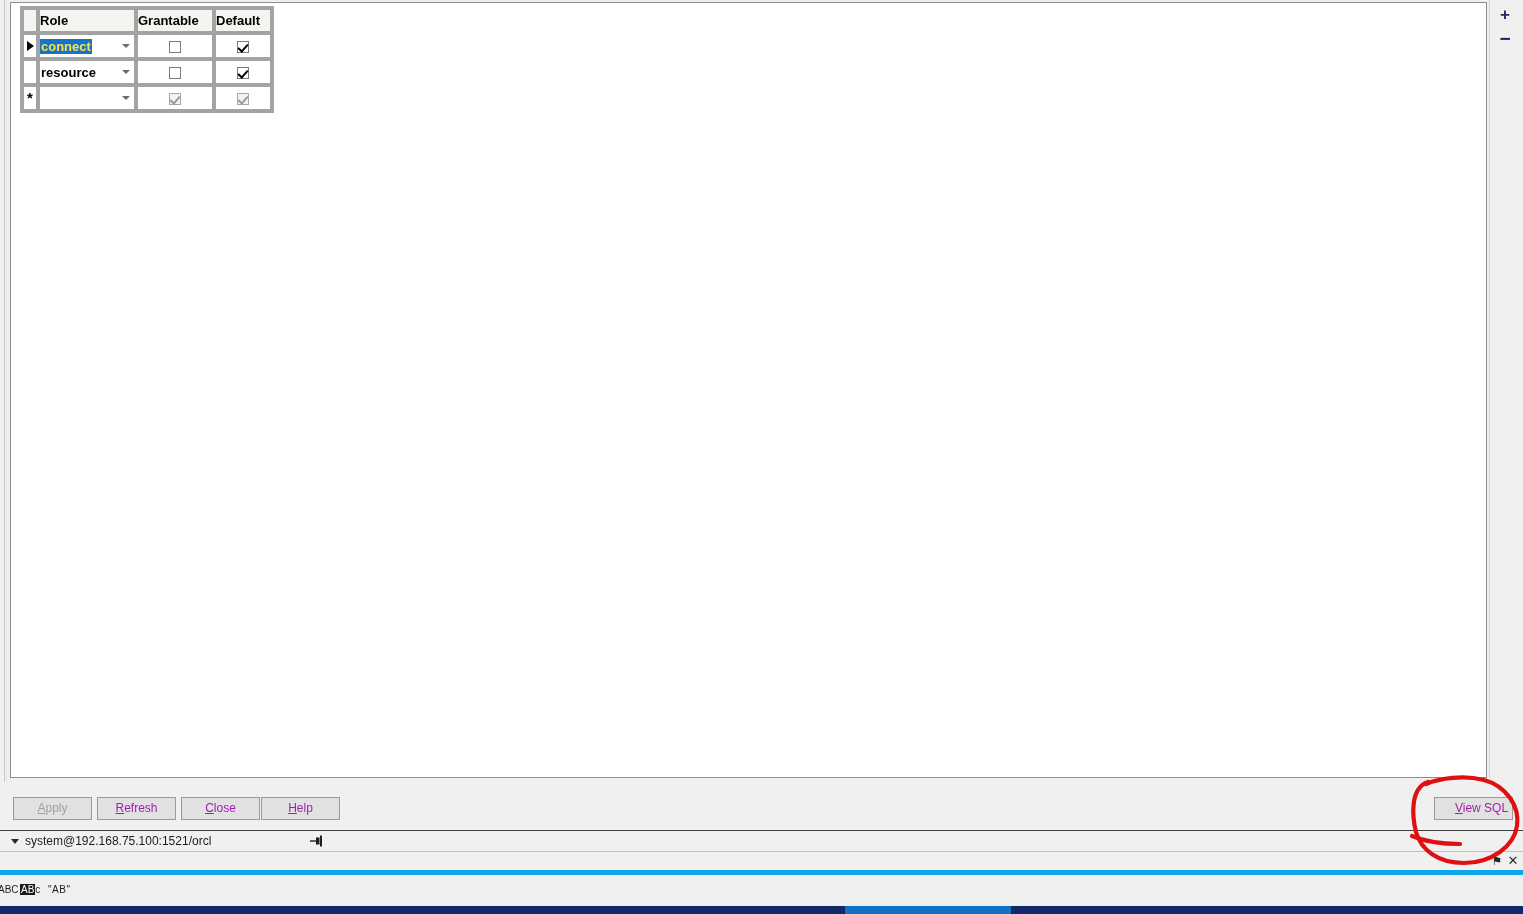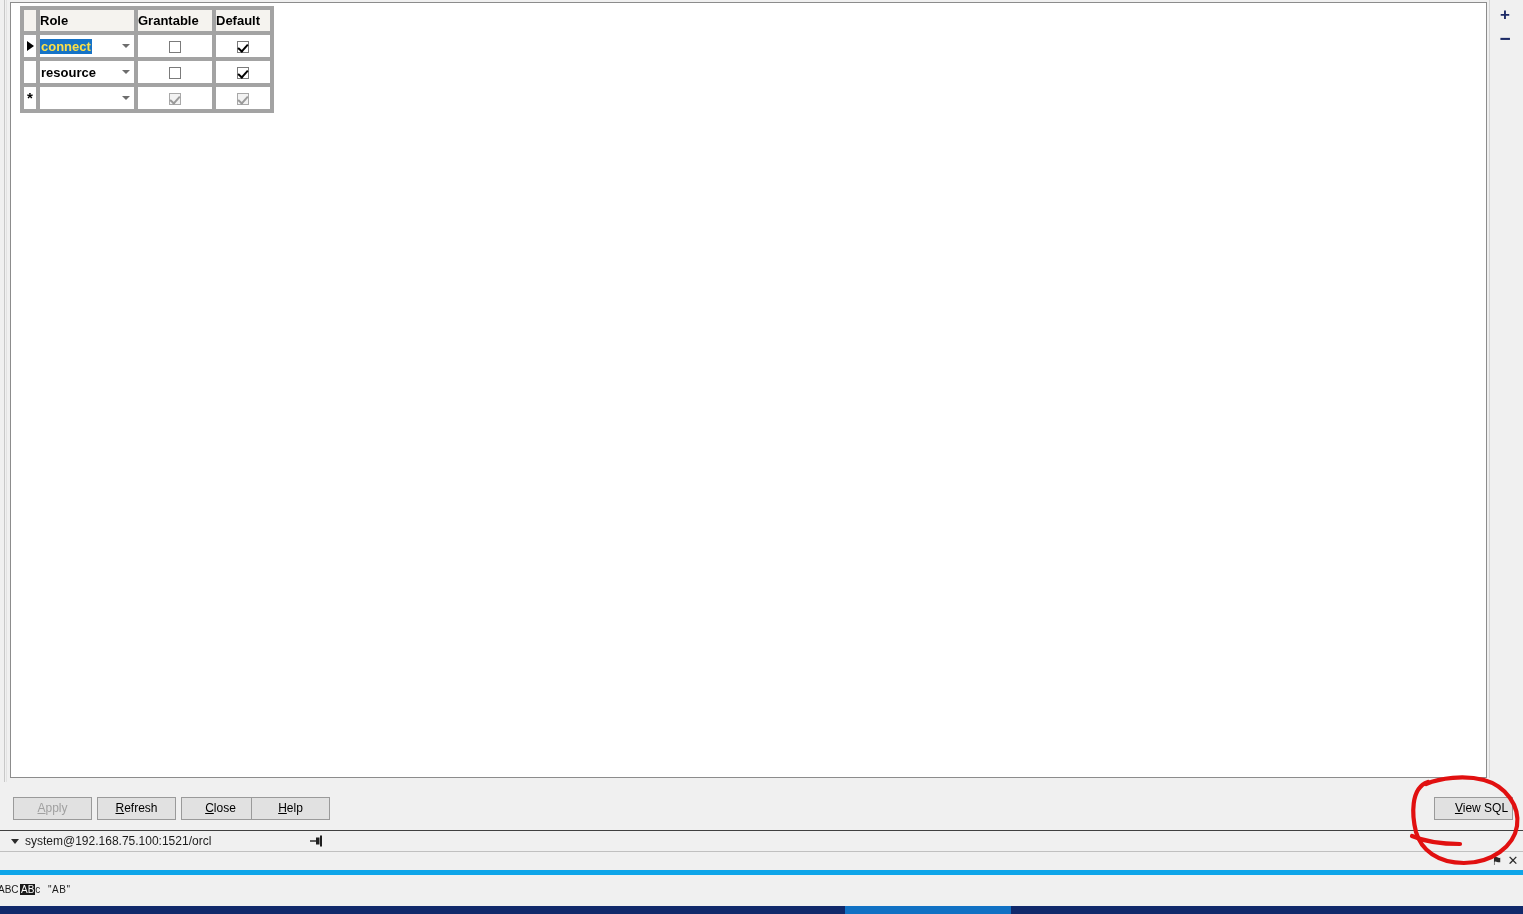--- a/index.html
+++ b/index.html
@@ -202,32 +202,32 @@
     background: #f0f0f0;
   }
   .btn {
     position: absolute;
     top: 15px;
     height: 23px;
     background: #e1e1e1;
     border: 1px solid #9a9a9a;
     box-sizing: border-box;
     font-size: 12px;
-    color: #000000;
+    color: #a21caf;
     text-align: center;
     line-height: 21px;
     cursor: pointer;
     user-select: none;
   }
   .btn.disabled { color: #a0a0a0; }
   .btn .mn { text-decoration: underline; }
   #btn-apply   { left: 13px;   width: 79px; }
   #btn-refresh { left: 97px;   width: 79px; }
   #btn-close   { left: 181px;  width: 79px; }
-  #btn-help    { left: 251px;  width: 79px; }
+  #btn-help    { left: 261px;  width: 79px; }
   #btn-viewsql { left: 1434px; width: 79px; padding-left: 16px; }
 
   
   #conn-bar {
     position: absolute;
     left: 0;
     top: 830px;
     width: 1523px;
     height: 20px;
     background: #f0f0f0;

